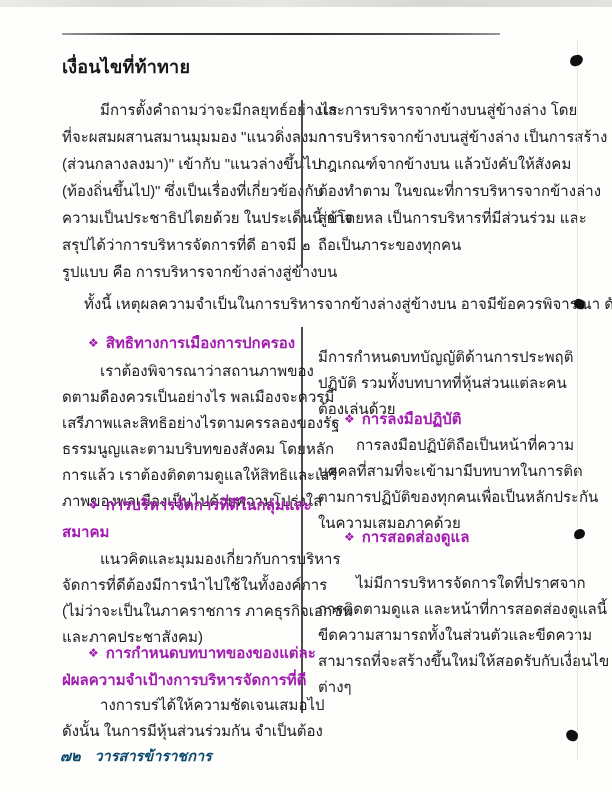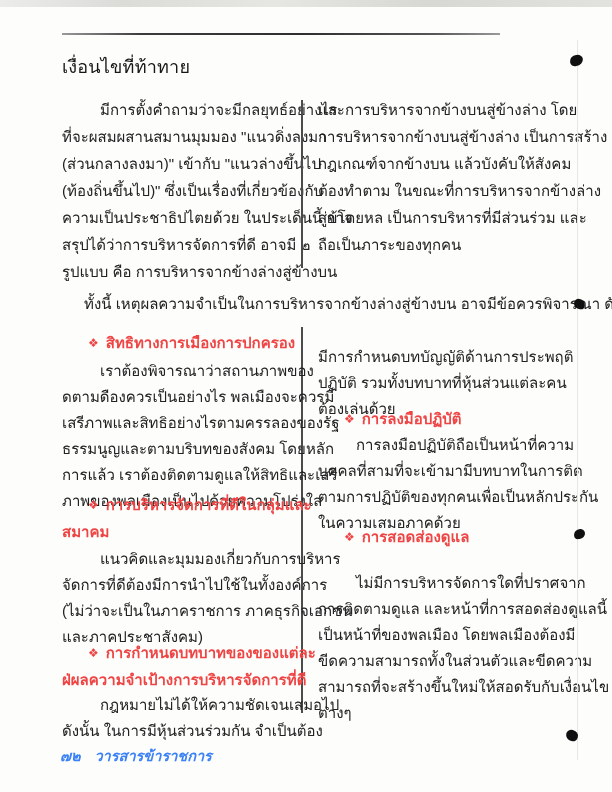--- a/index.html
+++ b/index.html
@@ -15,51 +15,51 @@
   .top-band{
     position:absolute;left:0;top:0;width:612px;height:7px;
     background:linear-gradient(90deg,#ececea 0%,#dbdbd8 20%,#e6e6e3 45%,#d7d7d4 70%,#e2e2df 100%);
   }
   .header-rule{
     position:absolute;left:62px;top:33px;width:438px;height:2px;
     background:linear-gradient(90deg,#9a9a9a 0%,#3c3c3c 18%,#2f2f2f 55%,#565656 85%,#9a9a9a 100%);
   }
   .page-title{
     position:absolute;left:62px;top:52px;
-    font-size:18px;font-weight:400;line-height:30px;color:#171717;
+    font-size:18px;font-weight:700;line-height:30px;color:#171717;
     white-space:nowrap;letter-spacing:.2px;
   }
   .txt{font-size:15px;line-height:26px;white-space:nowrap;color:#222;}
   .intro-left{position:absolute;left:62px;top:96px;width:246px;}
   .intro-left .txt{line-height:27px;}
   .intro-right{position:absolute;left:318px;top:96px;width:244px;}
   .intro-right .txt{line-height:27px;}
   .indent-para{text-indent:38px;}
   .indent-head{padding-left:26px;}
   .bridge-line{
     position:absolute;left:84px;top:292px;width:480px;
     font-size:15px;line-height:24px;white-space:nowrap;color:#222;
   }
-  .head{font-weight:700;color:#ef4444;}
+  .head{font-weight:700;color:#a21caf;}
   .bullet{display:inline-block;margin-right:7px;font-size:12px;transform:translateY(-1px);}
   
   .lc{left:62px;width:246px;position:absolute;}
   .rc{left:318px;width:246px;position:absolute;}
   .h1-l{top:330px;} .p1-l{top:358px;} .h2-l{top:492px;} .p2-l{top:546px;}
   .h3-l{top:640px;} .p3-l{top:692px;}
   .p0-r{top:344px;} .h4-r{top:406px;} .p4-r{top:432px;} .h5-r{top:524px;} .p5-r{top:570px;}
   .col-divider{
     position:absolute;left:301px;width:2px;background:#4b4b4b;
   }
   .seg1{top:100px;height:168px;}
   .seg2{top:327px;height:386px;}
   .footer{
     position:absolute;left:60px;top:744px;
     font-family:"Liberation Serif","DejaVu Serif",serif;
-    font-style:italic;font-weight:700;font-size:14.5px;color:#3b82f6;
+    font-style:italic;font-weight:700;font-size:14.5px;color:#0c4a6e;
     white-space:nowrap;
   }
   .footer .pnum{margin-right:14px;}
   .edge-line{
     position:absolute;left:577px;top:40px;width:1px;height:720px;background:#e7e7e4;
   }
   .blob{position:absolute;background:#101010;}
   .blob1{left:570px;top:55px;width:13px;height:11px;border-radius:55% 45% 60% 40%;transform:rotate(-8deg);}
   .blob2{left:574px;top:299px;width:11px;height:10px;border-radius:45% 60% 40% 55%;transform:rotate(10deg);}
   .blob3{left:574px;top:529px;width:11px;height:10px;border-radius:60% 45% 55% 40%;transform:rotate(-5deg);}
@@ -124,21 +124,21 @@
     <div class="txt">และภาคประชาสังคม)</div>
   </div>
 
   <div class="lc h3-l">
     <div class="txt head indent-head">
       <span class="bullet">❖</span><span>การกำหนดบทบาทของของแต่ละ</span>
     </div>
     <div class="txt head">ฝ่ผลความจำเป้างการบริหารจัดการที่ดี</div>
   </div>
   <div class="lc p3-l">
-    <div class="txt indent-para">กฎหมายไม่ได้ให้ความชัดเจนเสมอไป</div>
+    <div class="txt indent-para">างการบร่ได้ให้ความชัดเจนเสมอไป</div>
     <div class="txt">ดังนั้น  ในการมีหุ้นส่วนร่วมกัน  จำเป็นต้อง</div>
   </div>
 
   <div class="rc p0-r">
     <div class="txt">มีการกำหนดบทบัญญัติด้านการประพฤติ</div>
     <div class="txt">ปฏิบัติ  รวมทั้งบทบาทที่หุ้นส่วนแต่ละคน</div>
     <div class="txt">ต้องเล่นด้วย</div>
   </div>
 
   <div class="rc h4-r txt head indent-head">
@@ -150,21 +150,20 @@
     <div class="txt">ตามการปฏิบัติของทุกคนเพื่อเป็นหลักประกัน</div>
     <div class="txt">ในความเสมอภาคด้วย</div>
   </div>
 
   <div class="rc h5-r txt head indent-head">
     <span class="bullet">❖</span><span>การสอดส่องดูแล</span>
   </div>
   <div class="rc p5-r">
     <div class="txt indent-para">ไม่มีการบริหารจัดการใดที่ปราศจาก</div>
     <div class="txt">การติดตามดูแล และหน้าที่การสอดส่องดูแลนี้</div>
-    <div class="txt">เป็นหน้าที่ของพลเมือง  โดยพลเมืองต้องมี</div>
     <div class="txt">ขีดความสามารถทั้งในส่วนตัวและขีดความ</div>
     <div class="txt">สามารถที่จะสร้างขึ้นใหม่ให้สอดรับกับเงื่อนไข</div>
     <div class="txt">ต่างๆ</div>
   </div>
 
   <div class="footer">
     <span class="pnum">๗๒</span><span>วารสารข้าราชการ</span>
   </div>
 
   <div class="edge-line"></div>

